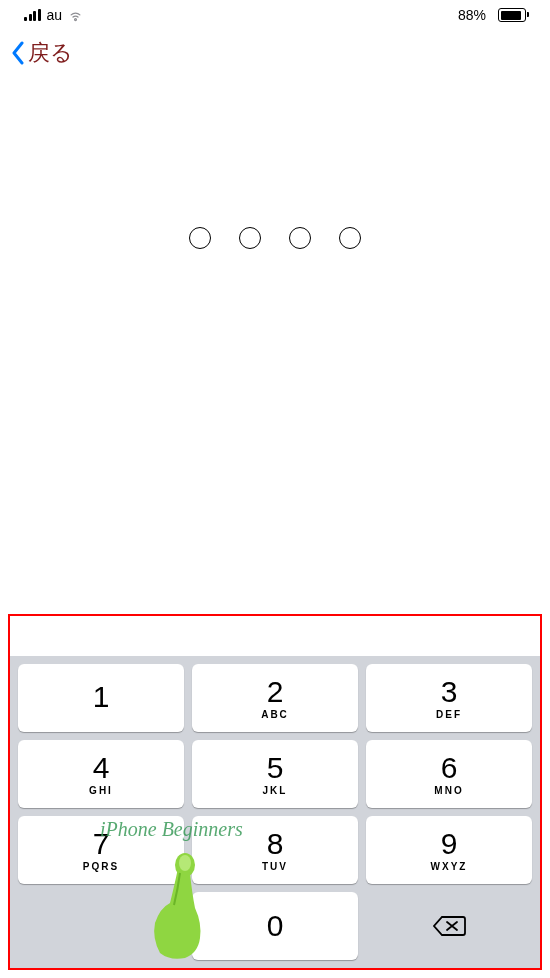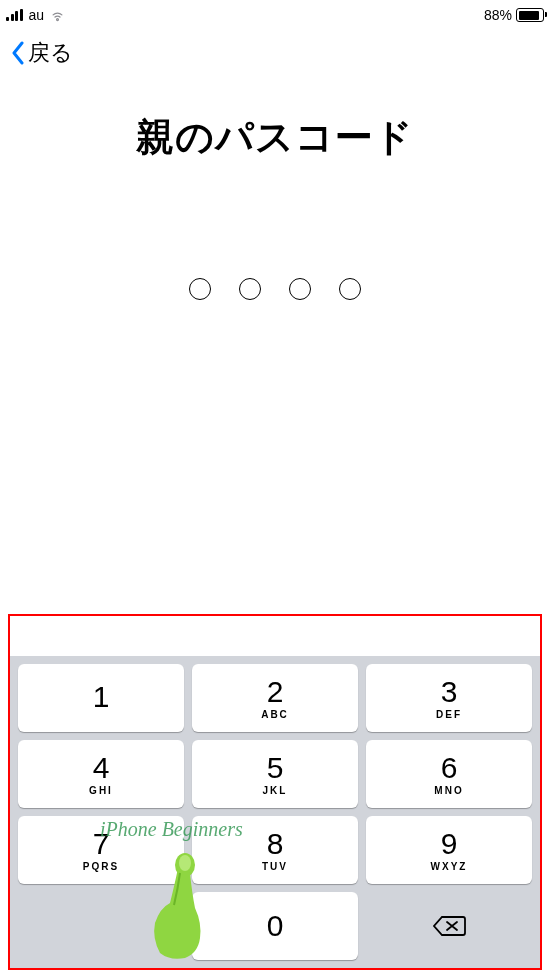--- a/index.html
+++ b/index.html
@@ -13,21 +13,21 @@
       height: 978px;
       background: #fff;
       position: relative;
       overflow: hidden;
     }
     .status-bar {
       height: 30px;
       display: flex;
       justify-content: space-between;
       align-items: center;
-      padding: 0 6px;
+      padding: 0 24px;
       font-size: 14px;
       font-weight: 500;
     }
     .status-left {
       display: flex;
       align-items: center;
       gap: 6px;
     }
     .signal-bars {
       display: flex;
@@ -41,21 +41,21 @@
       border-radius: 1px;
     }
     .signal-bars span:nth-child(1){height:4px}
     .signal-bars span:nth-child(2){height:7px}
     .signal-bars span:nth-child(3){height:10px}
     .signal-bars span:nth-child(4){height:12px}
     .wifi-icon svg{width:15px;height:15px;display:block}
     .status-right {
       display: flex;
       align-items: center;
-      gap: 4px;
+      gap: 12px;
     }
     .battery-icon {
       width: 28px;
       height: 14px;
       border: 1.5px solid #000;
       border-radius: 3px;
       position: relative;
       padding: 1.5px;
     }
     .battery-icon::after {
@@ -73,21 +73,21 @@
       height: 100%;
       background: #000;
       border-radius: 1px;
     }
     .nav-bar {
       padding: 8px 10px;
     }
     .back-button {
       display: inline-flex;
       align-items: center;
-      color: #000000;
+      color: #7f1d1d;
       font-size: 22px;
       cursor: pointer;
     }
     .chevron-left {
       width: 16px;
       height: 24px;
       margin-right: 2px;
     }
     .content {
       text-align: center;
@@ -215,21 +215,20 @@
 <div class="nav-bar">
   <div class="back-button">
     <svg class="chevron-left" viewBox="0 0 12 24" fill="none">
       <path d="M10 2L2 12L10 22" stroke="#007aff" stroke-width="3" stroke-linecap="round" stroke-linejoin="round"></path>
     </svg>
     <span>戻る</span>
   </div>
 </div>
 
 <div class="content">
-  <h1 class="title">親のパスコード</h1>
   <div class="passcode-dots">
     <div class="dot"></div>
     <div class="dot"></div>
     <div class="dot"></div>
     <div class="dot"></div>
   </div>
 </div>
 
 <div class="keypad-wrapper">
   <div class="keypad">

